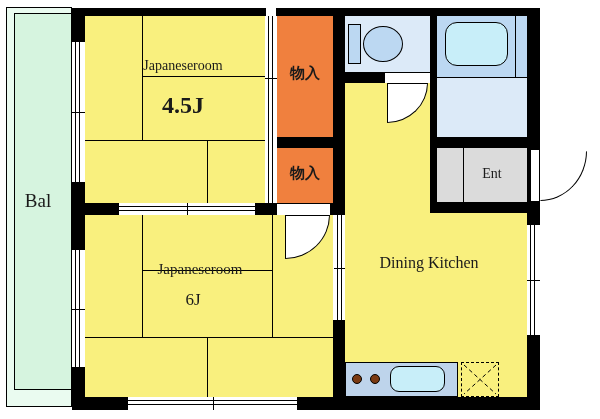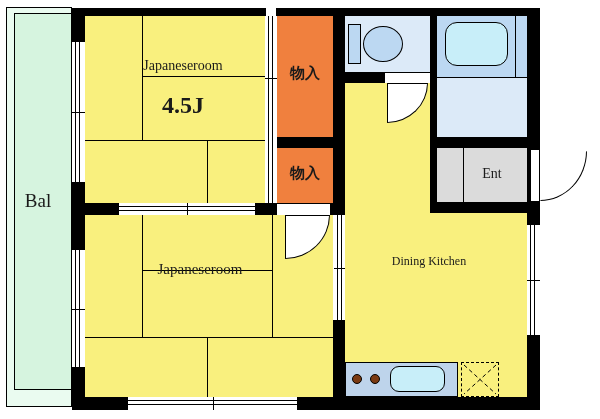--- a/index.html
+++ b/index.html
@@ -132,16 +132,17 @@
   <div class="abs fan" style="left:285px;top:215px;width:45px;height:44px;"></div>
   <div class="abs" style="left:530px;top:149px;width:10px;height:53px;background:#fff;border:1px solid #000;"></div>
   <div class="abs arc" style="left:540px;top:151px;width:47px;height:50px;"></div>
 
   <div class="label" style="left:10px;top:190px;width:56px;font-size:19px;">Bal</div>
   <div class="label" style="left:103px;top:58px;width:160px;font-size:14px;">Japaneseroom</div>
   <div class="label" style="left:123px;top:92px;width:120px;font-size:24px;font-weight:bold;">4.5J</div>
   <div class="label" style="left:277px;top:64px;width:56px;font-size:15px;font-weight:bold;">物入</div>
   <div class="label" style="left:277px;top:164px;width:56px;font-size:15px;font-weight:bold;">物入</div>
   <div class="label" style="left:120px;top:261px;width:160px;font-size:15px;">Japaneseroom</div>
-  <div class="label" style="left:349px;top:254px;width:160px;font-size:12px;">Dining Kitchen</div>
+  <div class="label" style="left:133px;top:290px;width:120px;font-size:17px;">6J</div>
+  <div class="label" style="left:349px;top:254px;width:160px;font-size:16px;">Dining Kitchen</div>
   <div class="label" style="left:463px;top:166px;width:58px;font-size:14px;">Ent</div>
 
 </div>
 
 </body></html>

